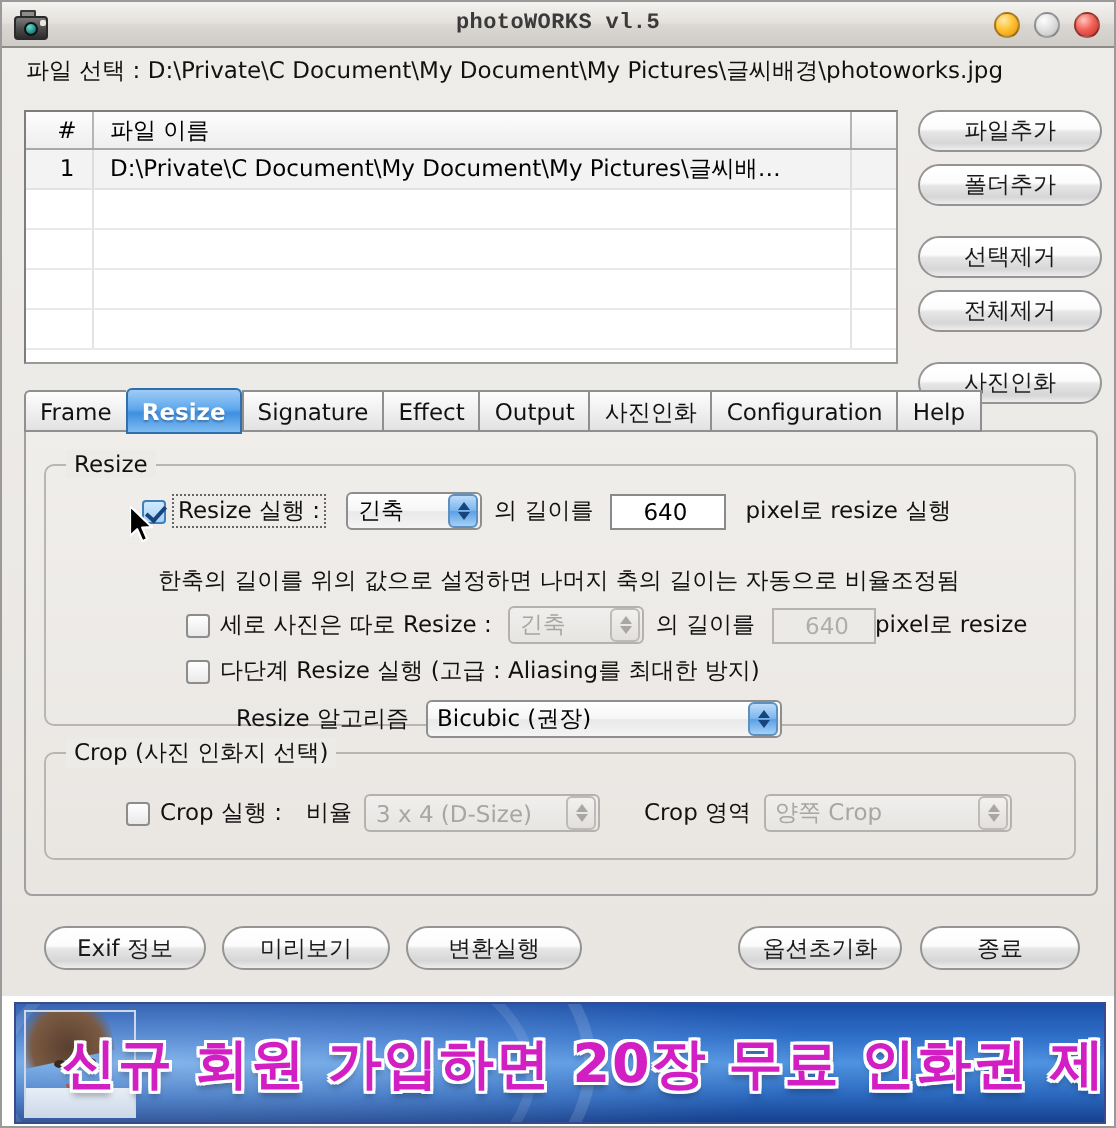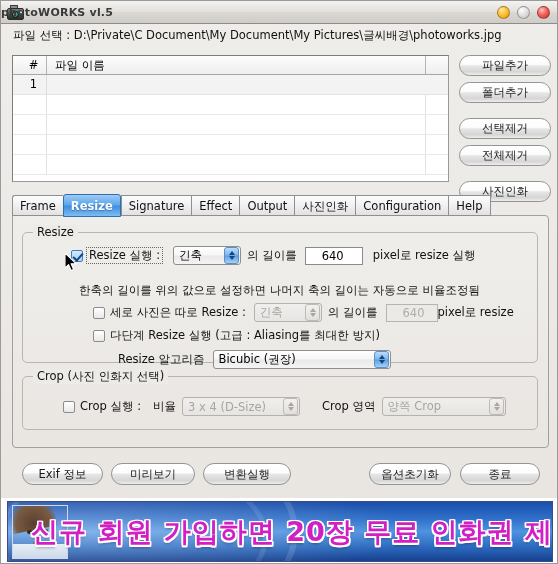--- a/index.html
+++ b/index.html
@@ -48,23 +48,24 @@
     width: 7px; height: 7px; border-radius: 50%;
     background: radial-gradient(circle at 35% 30%, #6fd8cf 0%, #1f8f88 60%, #0c4f4b 100%);
     border: 1px solid #111;
   }
   .cam-flash {
     position: absolute; left: 14px; top: 6px;
     width: 3px; height: 3px; background: #e8e8d8; border-radius: 1px;
   }
   .titlebar-title {
     position: absolute; left: 0; right: 0; top: 0;
-    line-height: 23px; text-align: left;
+    line-height: 23px; text-align: center;
     font-size: 11px; font-weight: bold; color: #3a3a3a;
     letter-spacing: 0.2px;
+    font-family: Liberation Mono, monospace;
   }
   .win-buttons {
     position: absolute; right: 7px; top: 5px;
     display: flex; gap: 7px;
   }
   .wb { width: 13px; height: 13px; border-radius: 50%; border: 1px solid rgba(0,0,0,0.32); }
   .wb.min { background: radial-gradient(circle at 35% 28%, #ffe9a8 0%, #ffc233 45%, #e08f10 100%); }
   .wb.max { background: radial-gradient(circle at 35% 28%, #fdfdfd 0%, #e2e2e2 45%, #bcbcbc 100%); }
   .wb.close { background: radial-gradient(circle at 35% 28%, #ffc6bd 0%, #f2635a 45%, #c02f2a 100%); }
 
@@ -329,20 +330,21 @@
   <div class="pathline">파일 선택 : D:\Private\C Document\My Document\My Pictures\글씨배경\photoworks.jpg</div>
 
   <div class="filelist-wrap">
     <div class="fl-head">
       <div class="col col-num">#</div>
       <div class="col col-name">파일 이름</div>
       <div class="col col-pad"></div>
     </div>
     <div class="fl-row">
       <div class="cell col-num">1</div>
+      <div class="cell col-name">D:\Private\C Document\My Document\My Pictures\글씨배…</div>
       <div class="cell col-pad"></div>
     </div>
     <div class="fl-empty">
       <div class="cell col-num"></div>
       <div class="cell col-name"></div>
       <div class="cell col-pad"></div>
     </div>
     <div class="fl-empty">
       <div class="cell col-num"></div>
       <div class="cell col-name"></div>

